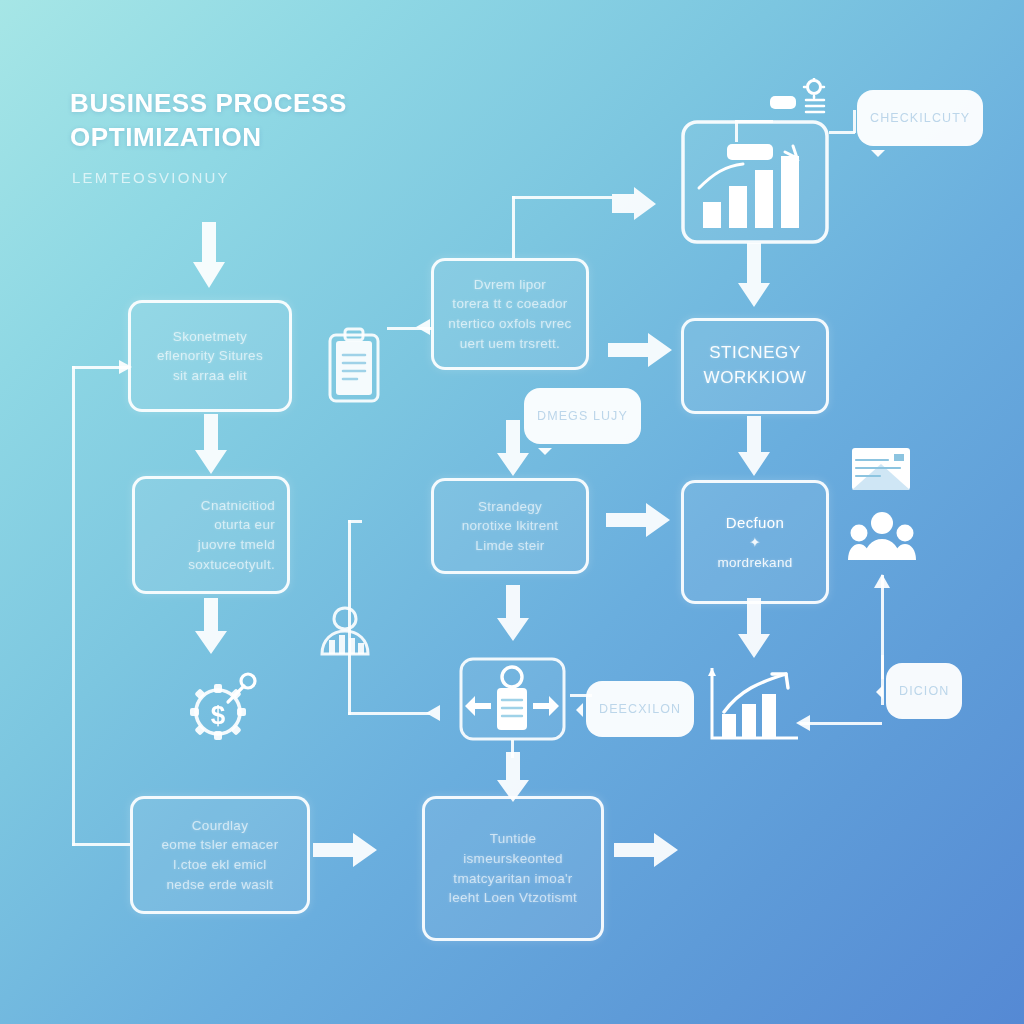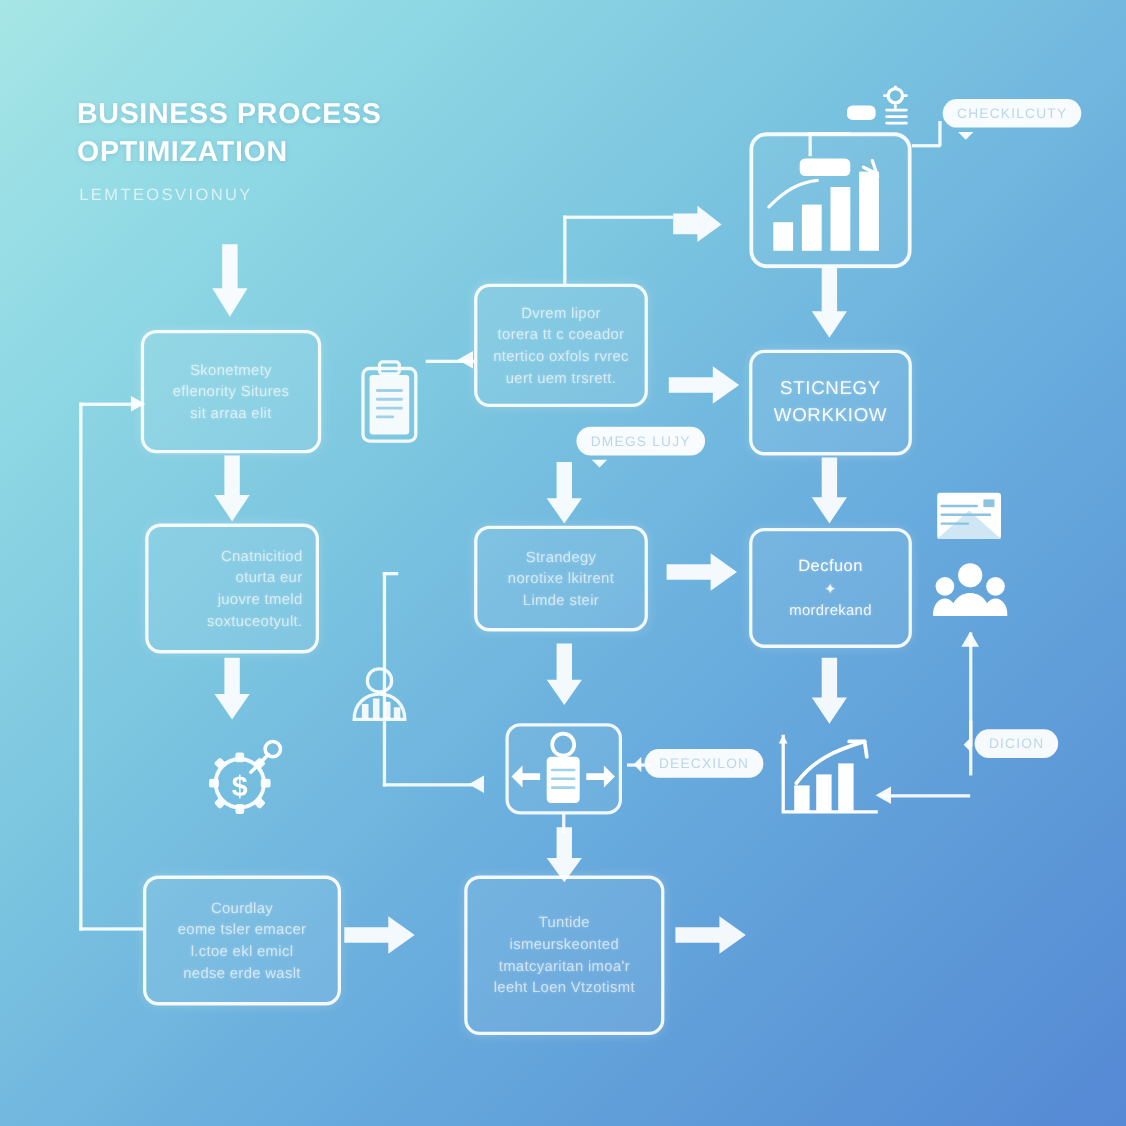--- a/index.html
+++ b/index.html
@@ -55,21 +55,21 @@
     color:rgba(255,255,255,0.66);
     font-size:15px;
     letter-spacing:2.2px;
   }
 
   
   .badge {
     position:absolute;
     background:rgba(255,255,255,0.95);
     border-radius:16px;
-    padding:6px 13px;
+    padding:21px 13px;
     font-size:12.5px;
     letter-spacing:1.1px;
     color:#bcd6ea;
     white-space:nowrap;
     display:flex; align-items:center; justify-content:center;
   }
   .badge::after {
     content:"";
     position:absolute;
     width:0;height:0;
@@ -372,21 +372,21 @@
     <div class="ln">Strandegy</div>
     <div class="ln">norotixe lkitrent</div>
     <div class="ln">Limde steir</div>
   </div>
 
   <div class="box strong" style="left:681px; top:318px; width:148px; height:96px;">
     <div class="ln">STICNEGY</div>
     <div class="ln">WORKKIOW</div>
   </div>
 
-  <div class="box" style="left:681px; top:480px; width:148px; height:109px;">
+  <div class="box" style="left:681px; top:480px; width:148px; height:124px;">
     <div class="ln head">Decfuon</div>
     <div class="ln">✦</div>
     <div class="ln">mordrekand</div>
   </div>
 
   <div class="box dim" style="left:130px; top:796px; width:180px; height:118px;">
     <div class="ln">Courdlay</div>
     <div class="ln">eome tsler emacer</div>
     <div class="ln">l.ctoe ekl emicl</div>
     <div class="ln">nedse erde waslt</div>

